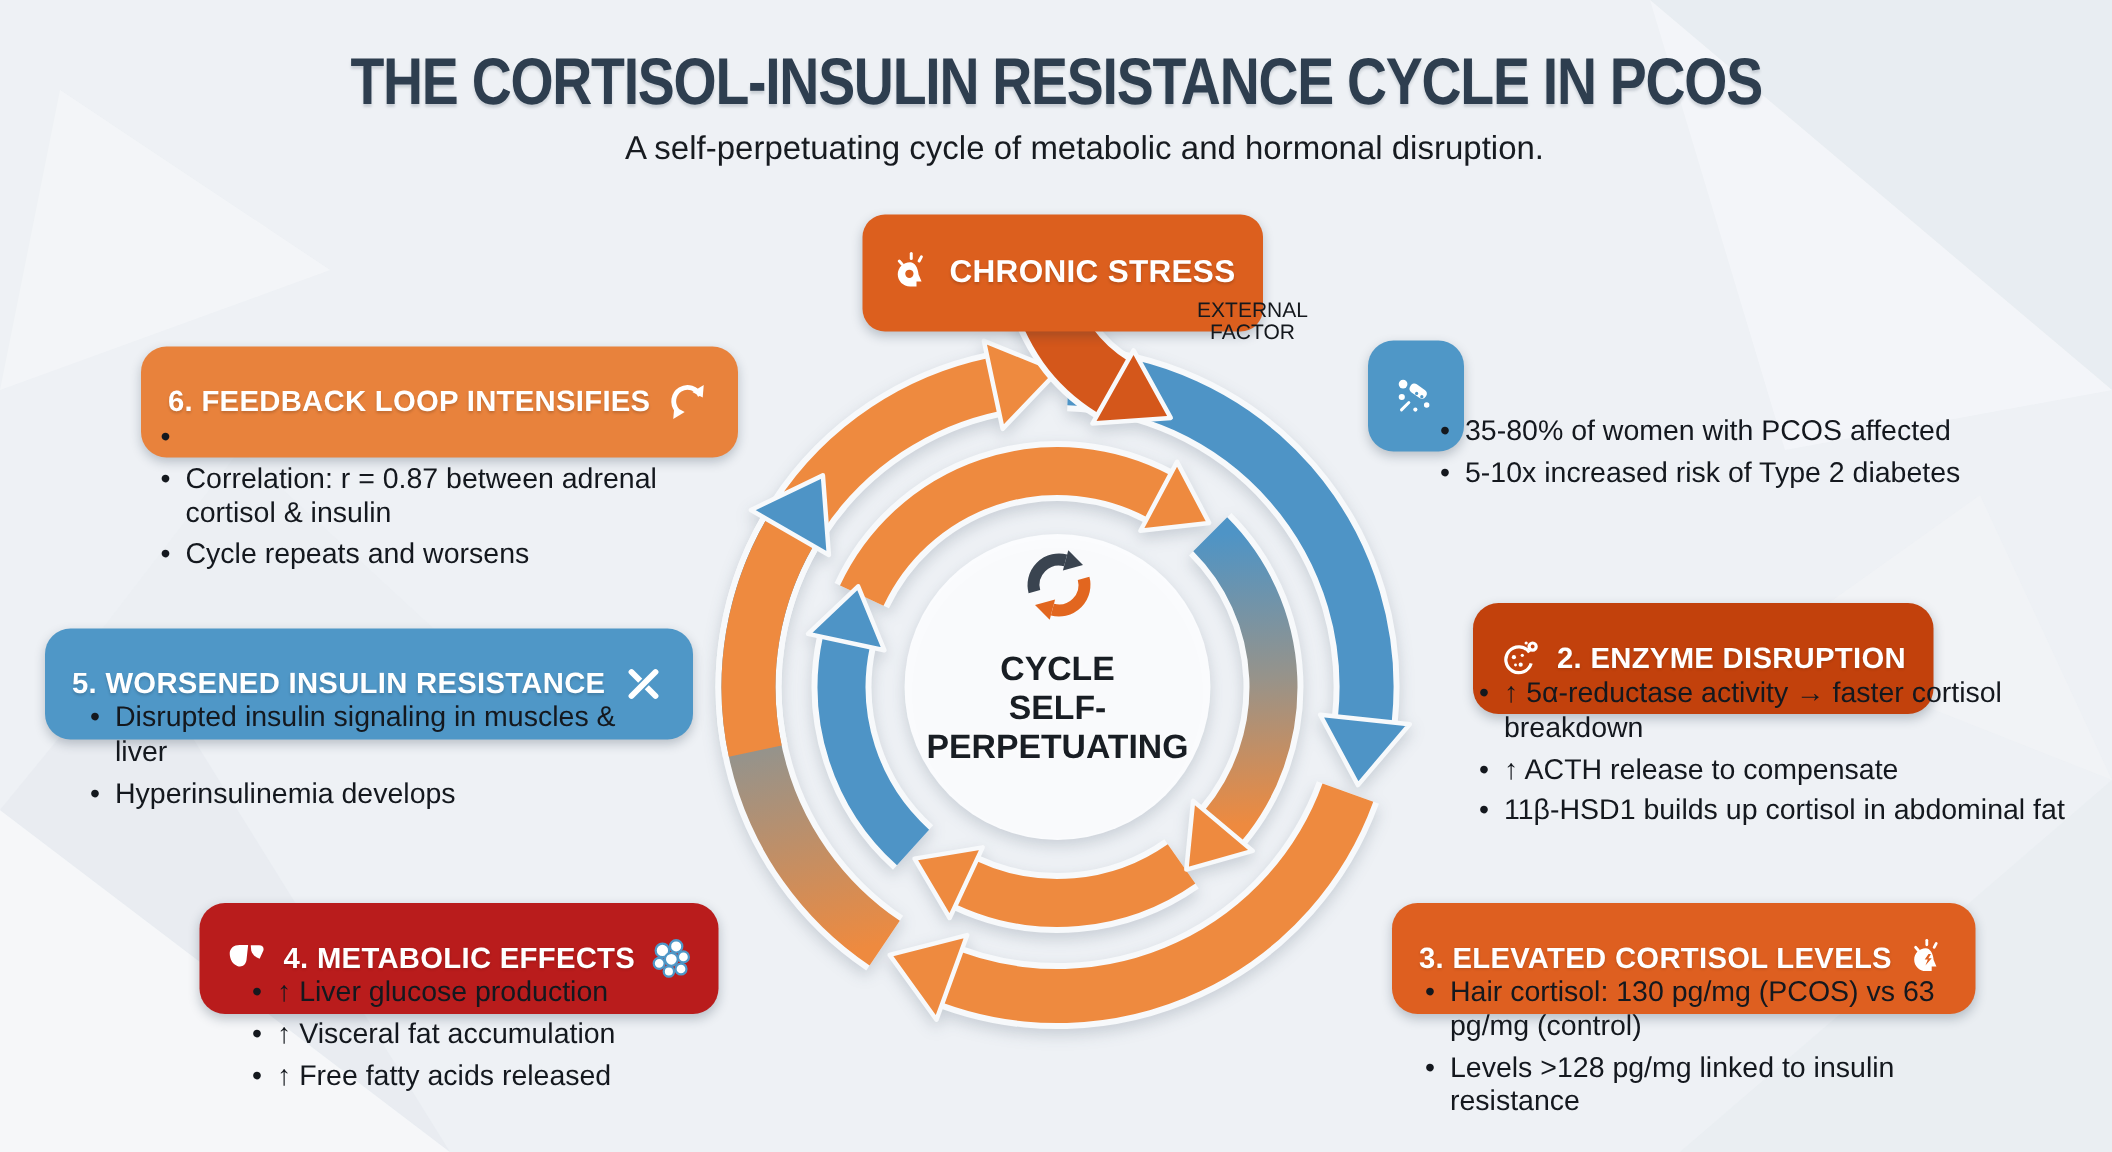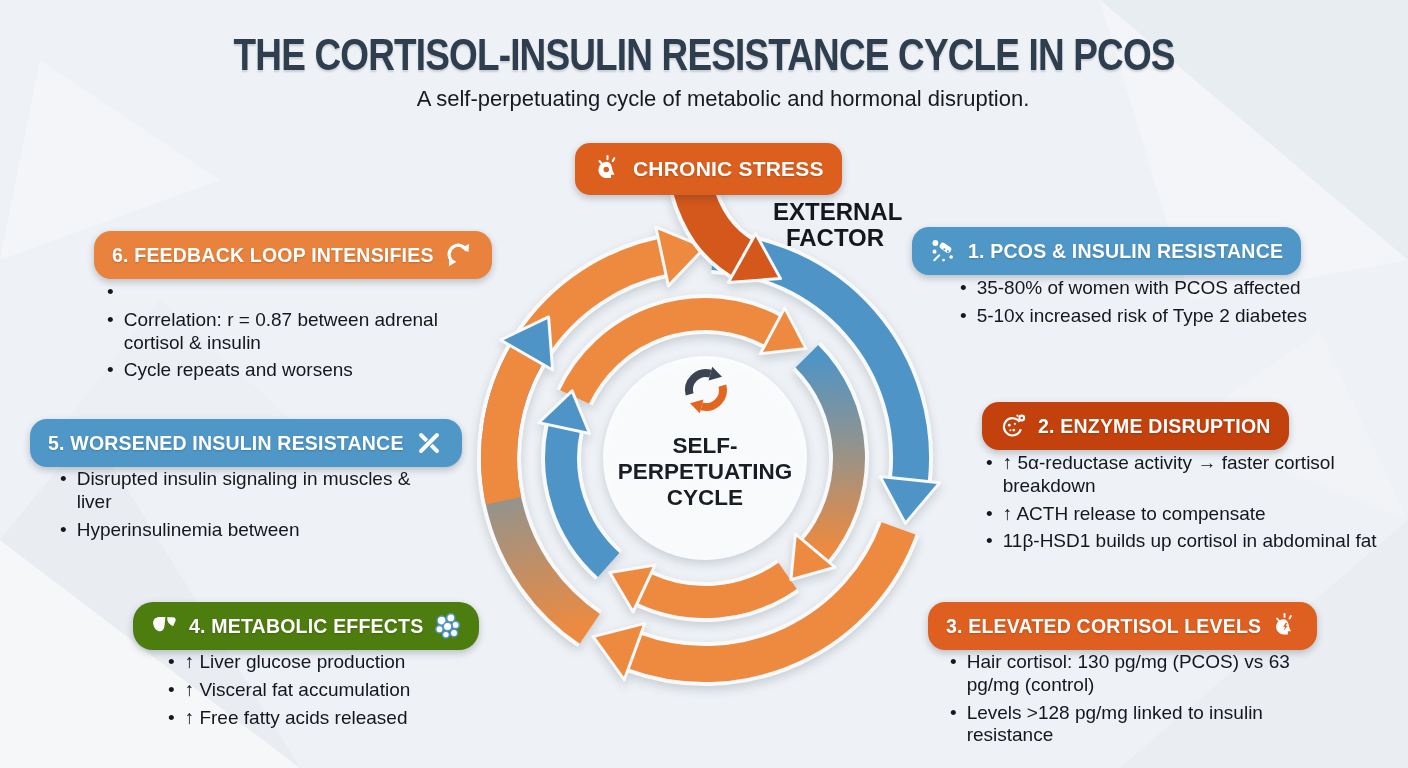--- a/index.html
+++ b/index.html
@@ -12,32 +12,32 @@
   .abs{position:absolute;}
   
   #facets{position:absolute;left:0;top:0;width:1408px;height:768px;}
   
   .title{left:0;right:0;top:14px;text-align:center;font-weight:bold;
          font-size:44px;color:#2E3E4F;margin-top:16px;}
   .title .inner{display:inline-block;transform:scaleX(.84);letter-spacing:-1px;white-space:nowrap;
                 text-shadow:0 2px 2px rgba(40,55,70,.18);}
   .subtitle{left:0;right:0;top:86px;text-align:center;font-size:22px;color:#171B20;padding-left:38px;}
   
-  .pill{display:inline-flex;align-items:center;gap:10px;height:42px;padding:3px 18px;
+  .pill{display:inline-flex;align-items:center;gap:10px;height:42px;padding:16px 18px;
         border-radius:17px;color:#fff;font-weight:bold;font-size:19.5px;letter-spacing:.2px;
         box-shadow:0 3px 7px rgba(25,45,65,.25);white-space:nowrap;
         text-shadow:0 1px 2px rgba(0,0,0,.18);}
   .pill svg{flex:0 0 auto;}
   .badge{height:46px;font-size:21px;border-radius:15px;}
   
   .blist{font-size:19px;line-height:1.2;color:#14181E;}
   .bullet{display:flex;margin-bottom:5px;}
   .bullet .dot{flex:0 0 auto;margin-right:10px;font-size:19px;}
   
-  .extf{width:124px;text-align:center;font-weight:bold;font-size:24px;line-height:1.08;color:#14181D;}
+  .extf{width:124px;text-align:center;font-weight:normal;font-size:14px;line-height:1.08;color:#14181D;}
   .center-label{width:216px;text-align:center;font-weight:bold;font-size:22.5px;line-height:1.15;color:#191E24;
                 text-shadow:0 0 6px rgba(255,255,255,.9);}
   #cycle-svg{filter:drop-shadow(0 4px 5px rgba(30,50,70,.18));}
 </style>
 </head>
 <body>
 
 <svg id="facets" viewBox="0 0 1408 768">
   <polygon points="0,768 0,540 300,768" fill="#FFFFFF" opacity="0.45"></polygon>
   <polygon points="0,540 300,768 90,430" fill="#E3E8EE" opacity="0.5"></polygon>
@@ -116,22 +116,22 @@
   </g>
 </svg>
 
 <svg class="abs" style="left:674px;top:360px;" width="64" height="64" viewBox="0 0 64 64">
   <path d="M15.6,34.4 A17,17 0 0 1 36.4,13.6" fill="none" stroke="#3A4450" stroke-width="8"></path>
   <polygon points="34.6,20.4 38.2,6.8 48,16.7" fill="#3A4450"></polygon>
   <path d="M48.4,25.6 A17,17 0 0 1 27.6,46.4" fill="none" stroke="#E2661F" stroke-width="8"></path>
   <polygon points="29.4,39.6 25.8,53.2 16,43.3" fill="#E2661F"></polygon>
 </svg>
 <div class="abs center-label" style="left:597px;top:433px;">
+  <div>CYCLE</div>
   <div>SELF-PERPETUATING</div>
-  <div>CYCLE</div>
 </div>
 
 <div class="abs pill badge" style="left:575px;top:143px;background:#DC5F1E;">
   <svg width="30" height="30" viewBox="0 0 24 24">
     <path d="M11 6.2c-3.7 0-6.6 2.9-6.6 6.5 0 3.6 2.9 6.5 6.6 6.5h3.4v-2.7h2.7l-1.6-3.7C15.2 9 13.4 6.2 11 6.2z" fill="#fff"></path>
     <circle cx="10.6" cy="12.4" r="2.2" fill="#DC5F1E"></circle>
     <g stroke="#fff" stroke-width="1.6" stroke-linecap="round" fill="none">
       <path d="M5.2 5.6 6.8 7.4"></path>
         <path d="M11.6 1.6v2.6"></path>
         <path d="M17 3.4 15.8 5.6"></path>
@@ -153,21 +153,20 @@
       <circle cx="19.6" cy="17.6" r="1.7"></circle>
         <circle cx="12.6" cy="20.4" r="1.3"></circle>
       <rect x="8.6" y="6" width="11.5" height="6" rx="2.6" transform="rotate(35 14.3 9)"></rect>
     </g>
     <path d="M4 20.6 8.6 16" stroke="#fff" stroke-width="1.8" stroke-linecap="round"></path>
     <g fill="#4F97C7">
         <circle cx="13.4" cy="10.4" r="1"></circle>
         <circle cx="16.6" cy="12.4" r="1"></circle>
       </g>
   </svg>
-  <span>1. PCOS &amp; INSULIN RESISTANCE</span>
 </div>
 <div class="abs blist" style="left:960px;top:277px;width:366px;">
   <div class="bullet">
       <span class="dot">•</span>
       <span>35-80% of women with PCOS affected</span>
     </div>
   <div class="bullet">
       <span class="dot">•</span>
       <span>5-10x increased risk of Type 2 diabetes</span>
     </div>
@@ -220,21 +219,21 @@
   <div class="bullet">
       <span class="dot">•</span>
       <span>Hair cortisol: 130 pg/mg (PCOS) vs 63 pg/mg (control)</span>
     </div>
   <div class="bullet">
       <span class="dot">•</span>
       <span>Levels &gt;128 pg/mg linked to insulin resistance</span>
     </div>
 </div>
 
-<div class="abs pill" style="left:133px;top:602px;background:#4d7c0f;border-radius:20px;">
+<div class="abs pill" style="left:133px;top:602px;background:#b91c1c;">
   <svg width="28" height="24" viewBox="0 0 26 22">
     <path fill="#fff" d="M2 8.2C1.8 4.6 4.6 2.6 8.2 2.6h5.2l-1 9.2c-.4 3.2-3 4.9-5.7 3.8C3.6 14.4 2.2 11.4 2 8.2z"></path>
     <path fill="#fff" d="M15 2.8h5.2c2.2 0 3.3 1.7 2.5 3.6l-2.2 4.8c-2.8-1.1-4.6-2.9-5.2-5.2z"></path>
   </svg>
   <span>4. METABOLIC EFFECTS</span>
   <svg width="28" height="28" viewBox="0 0 26 26">
     <g fill="#fff" stroke="#4F97C7" stroke-width="1.4">
       <circle cx="8" cy="8" r="4.2"></circle>
         <circle cx="16.5" cy="5.5" r="3.8"></circle>
       <circle cx="21" cy="12" r="3.4"></circle>
@@ -269,21 +268,21 @@
     </g>
   </svg>
 </div>
 <div class="abs blist" style="left:60px;top:468px;width:352px;">
   <div class="bullet">
       <span class="dot">•</span>
       <span>Disrupted insulin signaling in muscles &amp; liver</span>
     </div>
   <div class="bullet">
       <span class="dot">•</span>
-      <span>Hyperinsulinemia between</span>
+      <span>Hyperinsulinemia develops</span>
     </div>
 </div>
 
 <div class="abs pill" style="left:94px;top:231px;background:#E8823C;">
   <span>6. FEEDBACK LOOP INTENSIFIES</span>
   <svg width="30" height="30" viewBox="0 0 26 26">
     <path d="M6.4 17.8 A8 8 0 1 1 19.8 9.4" fill="none" stroke="#fff" stroke-width="2.8"></path>
     <polygon points="21.8,3.2 21.2,10.4 15.2,7.2" fill="#fff"></polygon>
     <path d="M19.6 8.2 A8 8 0 1 1 6.2 16.6" fill="none" stroke="#fff" stroke-width="2.8" opacity="0"></path>
     <polygon points="4.2,22.8 4.8,15.6 10.8,18.8" fill="#fff"></polygon>

